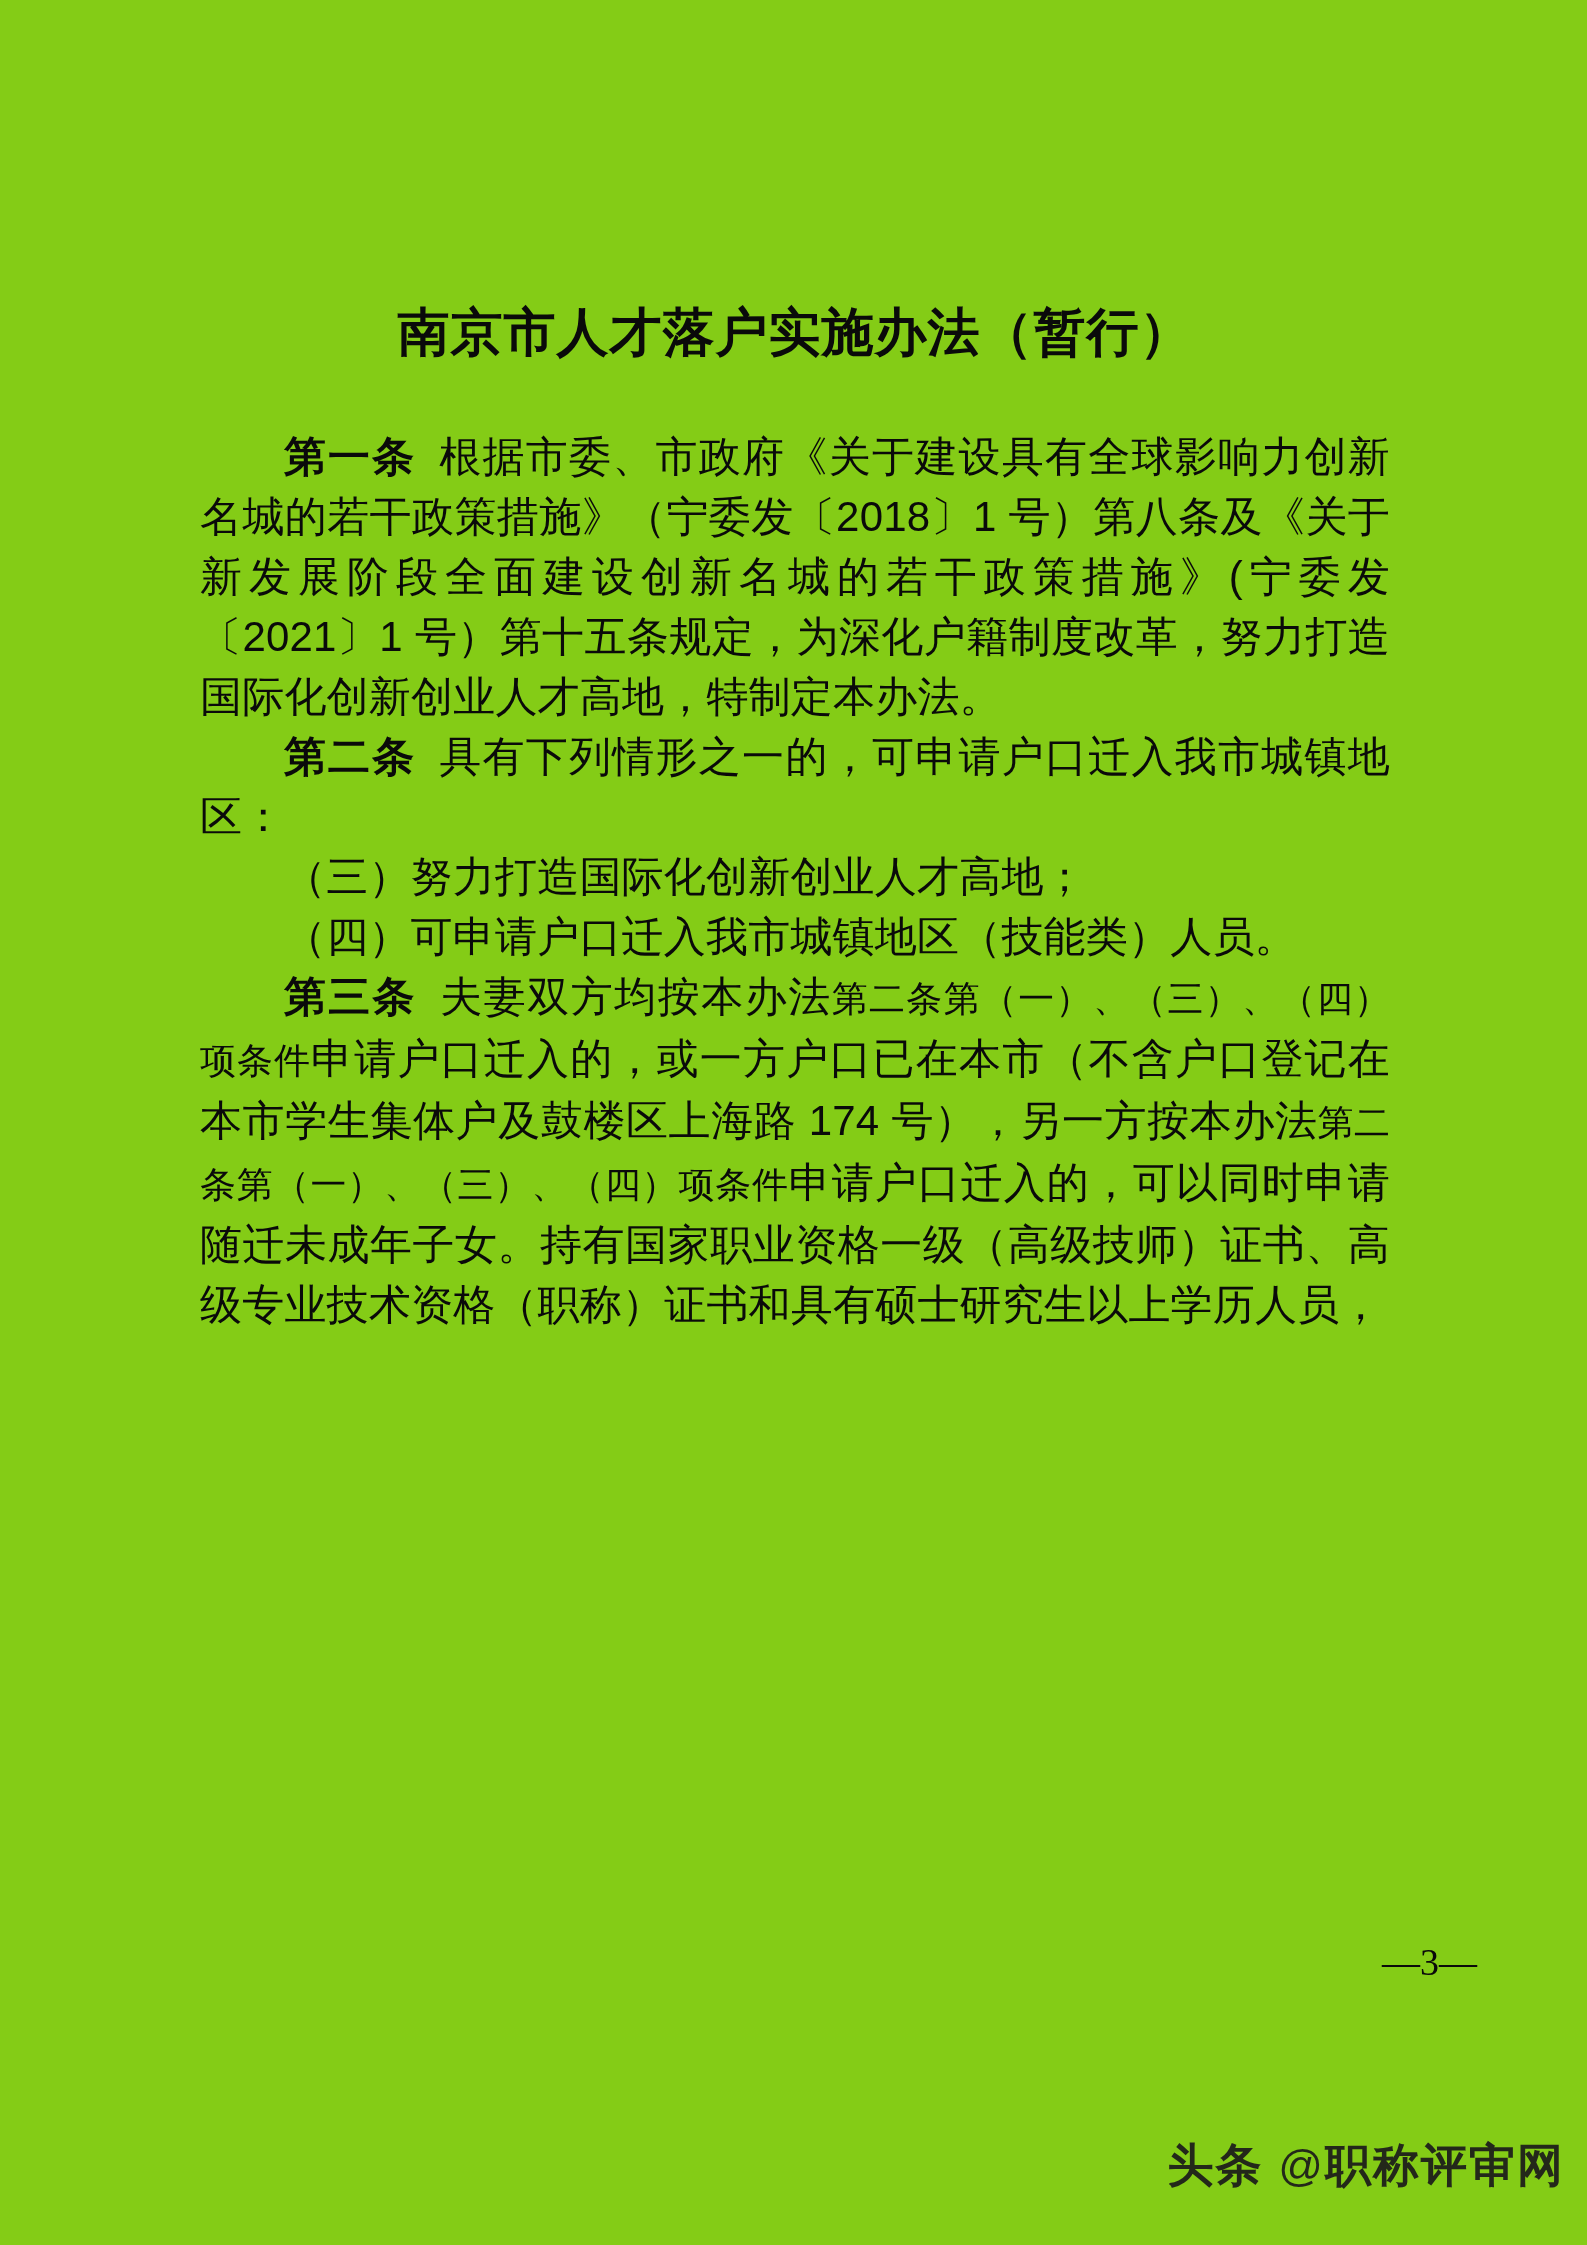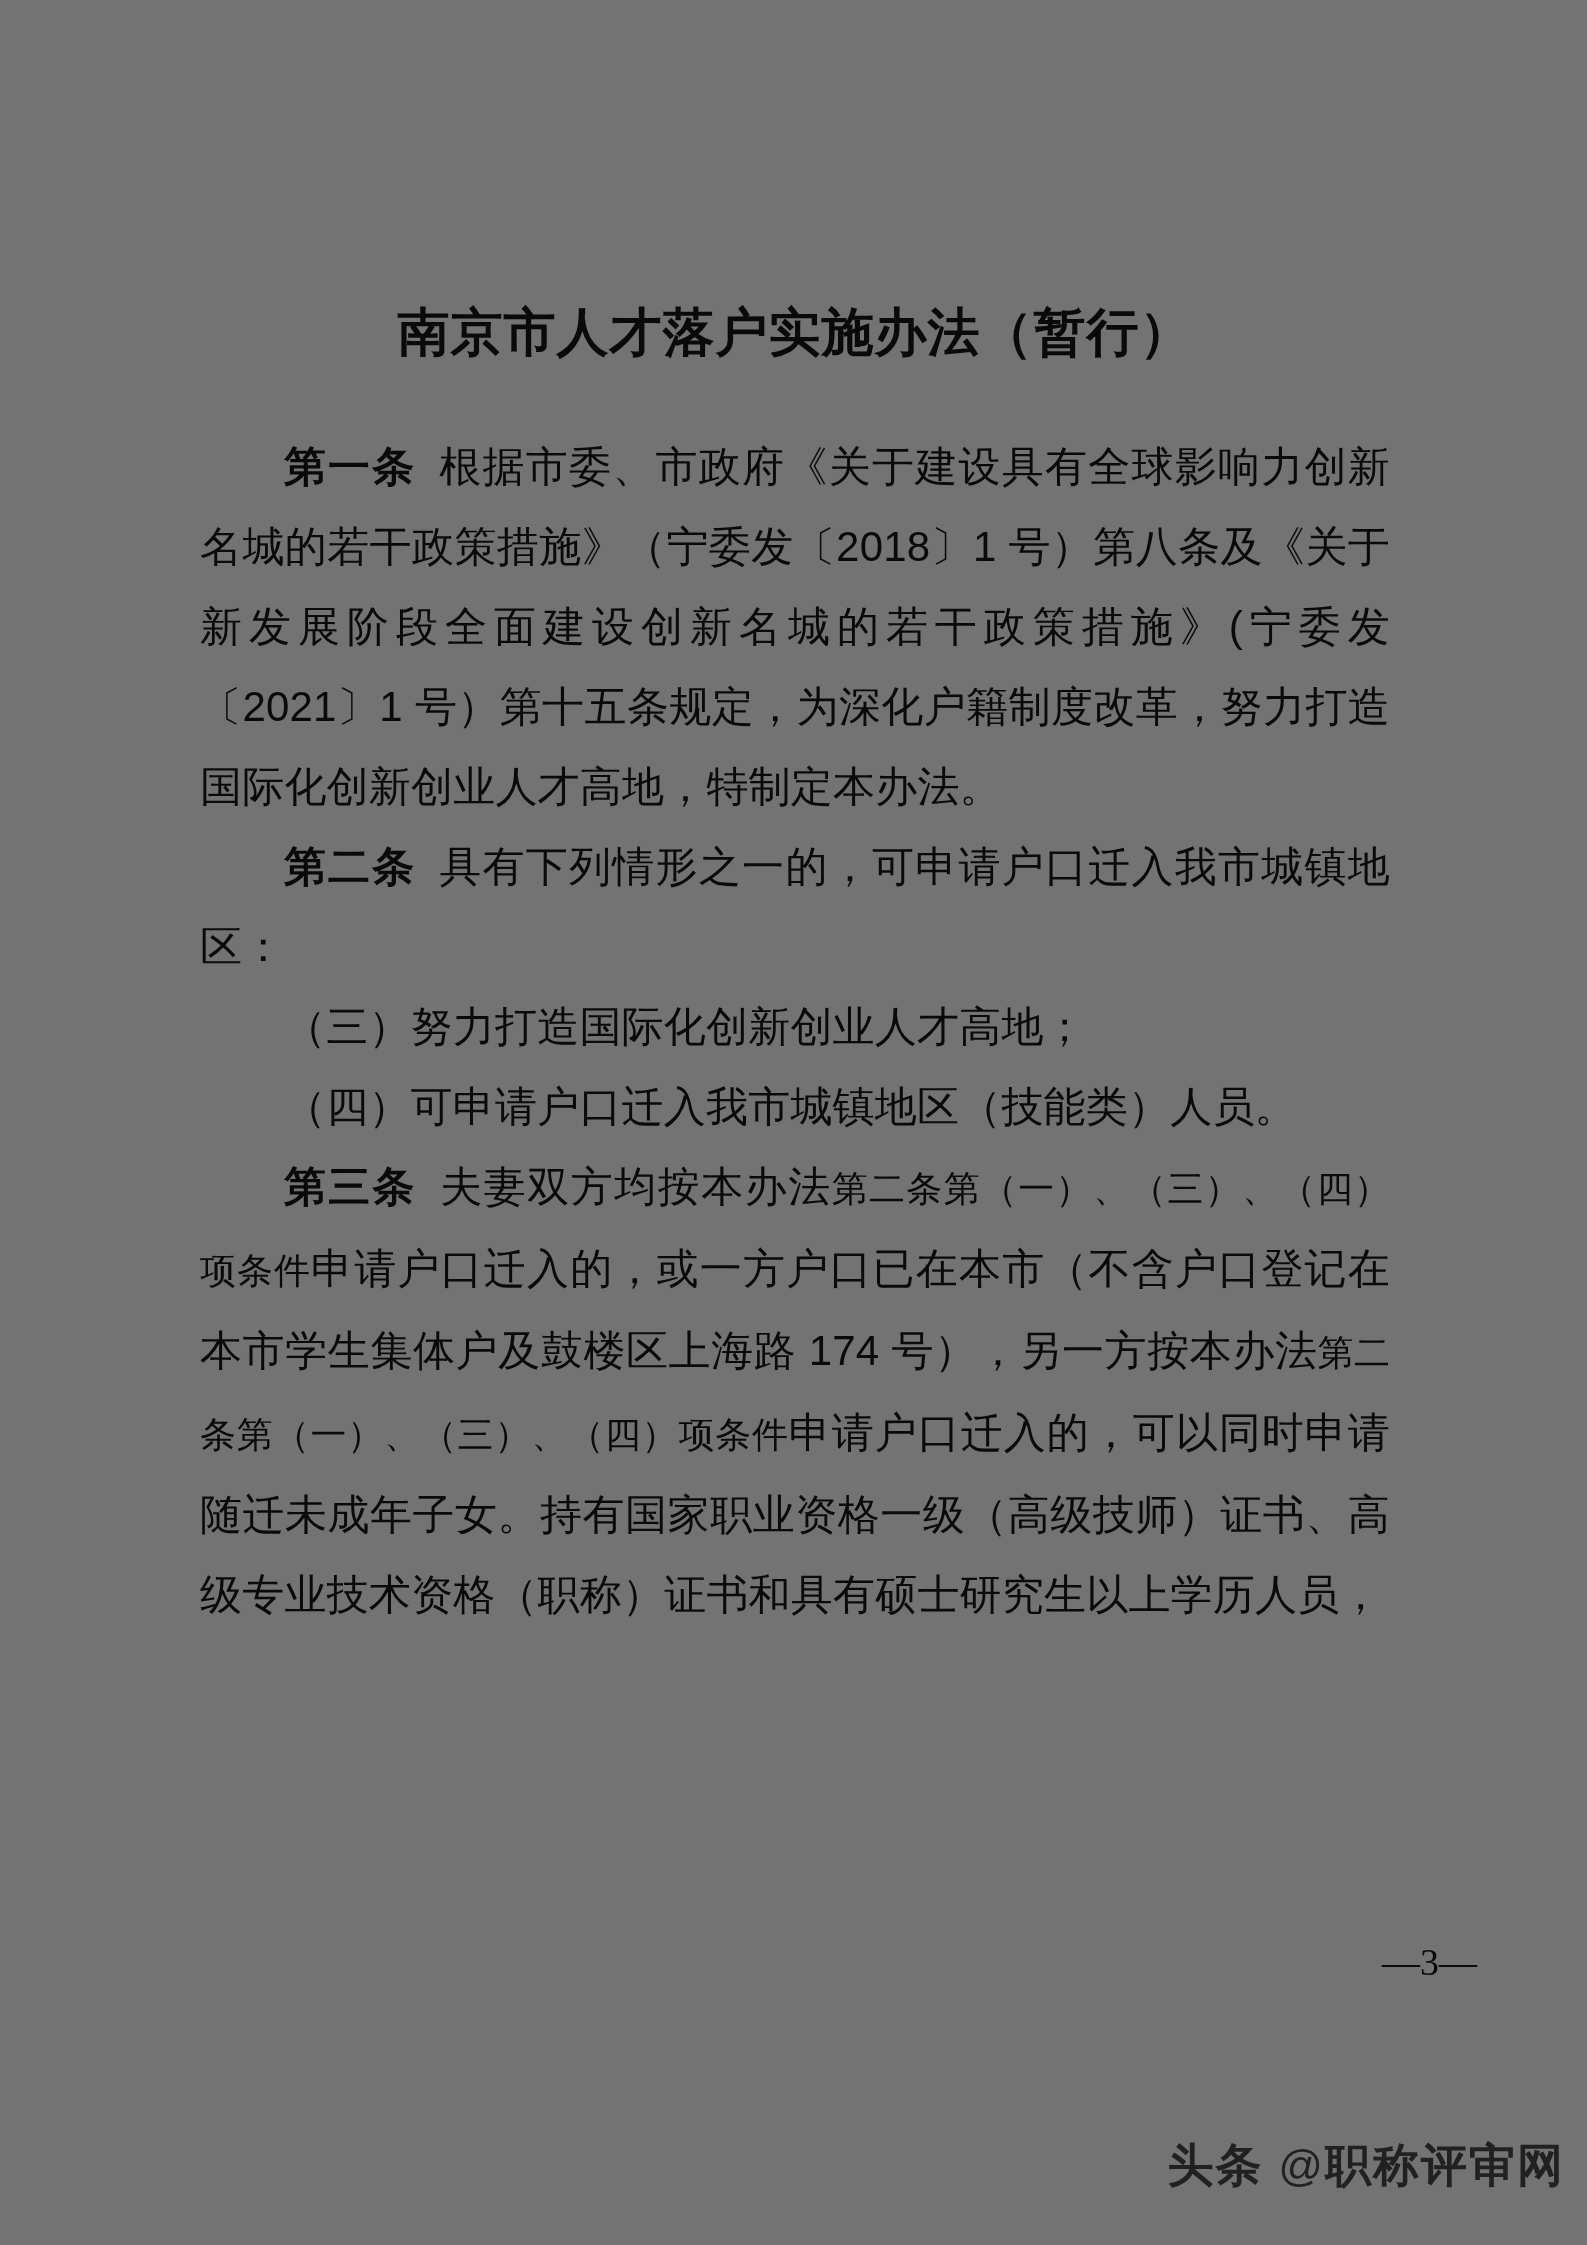--- a/index.html
+++ b/index.html
@@ -9,21 +9,21 @@
     background: #ffffff;
   }
   body {
     font-family: "Liberation Sans", "DejaVu Sans", sans-serif;
     color: #000000;
   }
   .page {
     position: relative;
     width: 1587px;
     height: 2245px;
-    background: #737373;
+    background: #84cc16;
     overflow: hidden;
     box-sizing: border-box;
     text-decoration: underline;
   }
   .doc-body {
     position: absolute;
     left: 200px;
     top: 300px;
     width: 1190px;
   }
@@ -33,21 +33,21 @@
     font-weight: 700;
     letter-spacing: 1px;
     text-align: center;
     line-height: 1.25;
     margin: 0 0 62px 0;
     color: #0a0a0a;
     white-space: nowrap;
   }
   .para {
     font-size: 42px;
-    line-height: 80px;
+    line-height: 60px;
     text-align: justify;
     text-justify: inter-ideograph;
     margin: 0;
     color: #0a0a0a;
     font-weight: 400;
     letter-spacing: 0.2px;
   }
   .para.indent {
     text-indent: 84px;
   }

